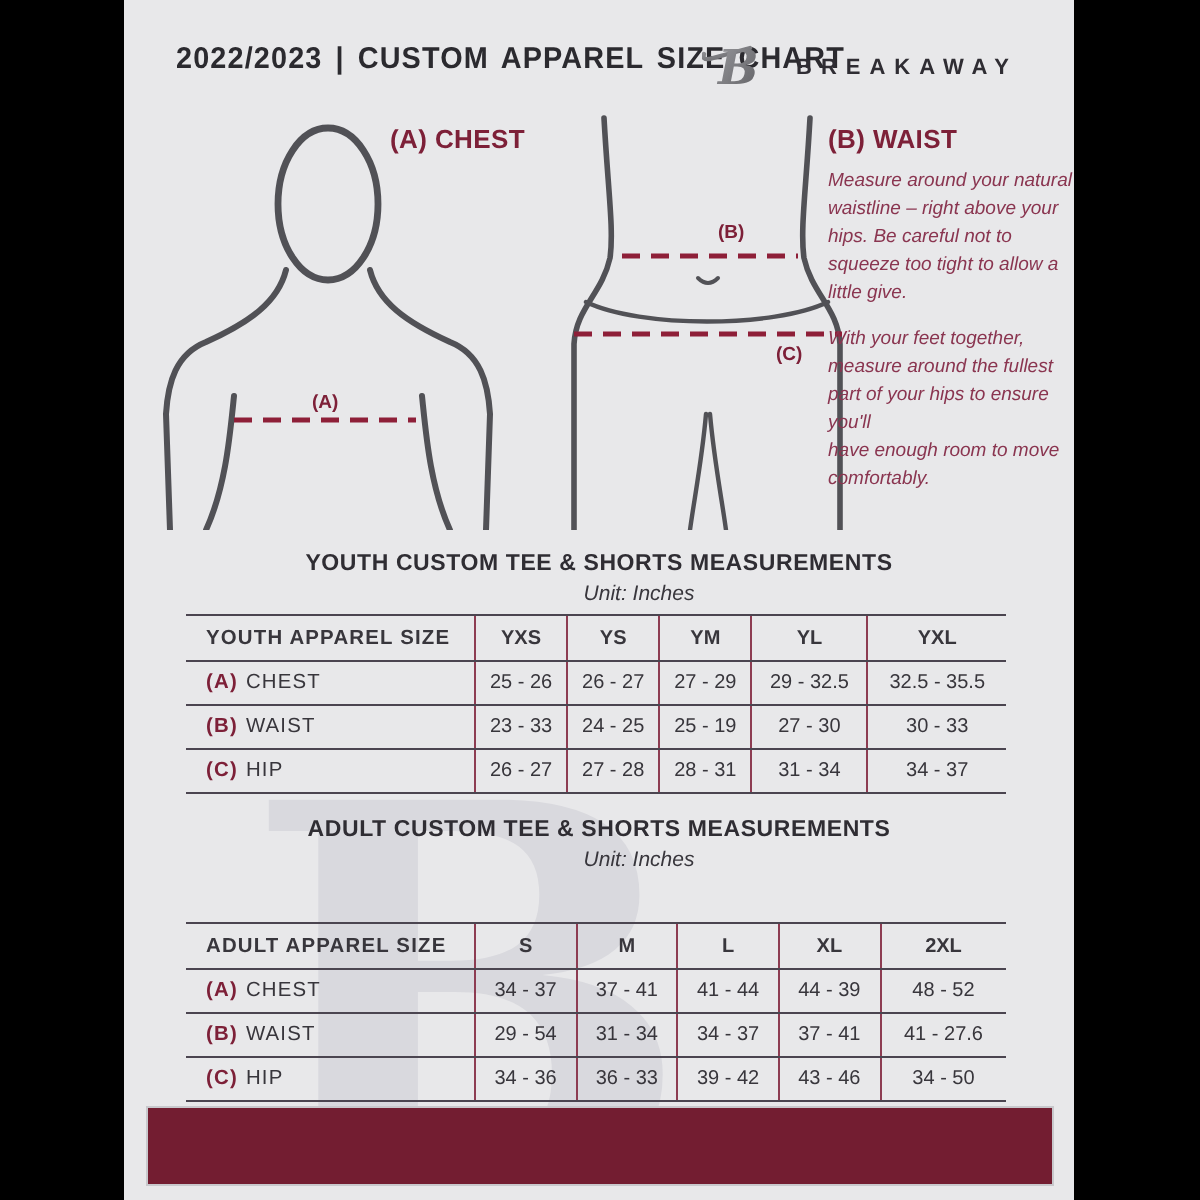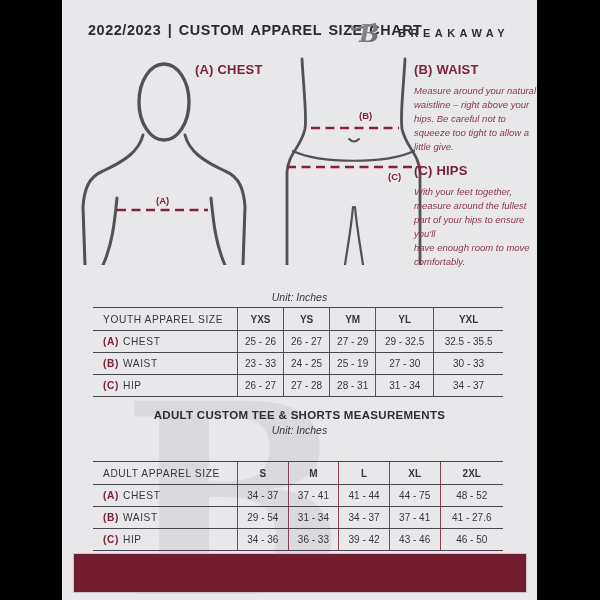--- a/index.html
+++ b/index.html
@@ -32,29 +32,29 @@
   .instr-a{left:133px;top:62px;}
   .instr-b{left:352px;top:62px;}
   .instr-c{left:352px;top:163px;}
   .diagram{position:absolute;z-index:1;}
   .diag-torso{left:10px;top:55px;}
   .diag-lower{left:216px;top:55px;}
   
   .sec-title{position:absolute;left:0;width:475px;text-align:center;font-size:11.5px;
     font-weight:bold;color:#2f2d33;letter-spacing:.3px;z-index:2;}
   .sec-unit{position:absolute;left:0;width:475px;text-align:center;font-size:10.5px;
-    font-style:italic;color:#38363c;z-index:2;}
+    font-style:italic;color:#38363c;z-index:2;padding-left:20px;}
   
   table.size{position:absolute;left:31px;width:410px;border-collapse:collapse;z-index:2;}
   table.size td{border-top:1.5px solid #4b4550;border-bottom:1.5px solid #4b4550;
     font-size:10px;color:#38363c;text-align:center;height:21px;padding:0;}
   table.size td+td{border-left:1.5px solid #8d3c52;}
   table.size td.lbl{width:134px;text-align:left;padding-left:10px;letter-spacing:.6px;font-size:10.2px;}
   table.size tr.hd td{font-weight:bold;height:22px;}
-  table.size tr.hd td.lbl{font-weight:normal;}
+  table.size tr.hd td.lbl{font-weight:bold;}
   .pfx{font-weight:bold;color:#7d2038;margin-right:4px;}
   
   .footer-bar{position:absolute;left:11px;top:553px;width:452px;height:38px;
     background:#731d31;border:1px solid #c8c8cc;z-index:2;}
 </style>
 </head>
 <body>
 
 <div class="flyer">
 
@@ -105,25 +105,25 @@
   </svg>
 
   <div class="instr instr-a">
     <h3>(A) CHEST</h3>
   </div>
   <div class="instr instr-b">
     <h3>(B) WAIST</h3>
     <p>Measure around your natural waistline – right above your hips. Be careful not to squeeze too tight to allow a little give.</p>
   </div>
   <div class="instr instr-c">
-    <h3>(C) HIPS</h3>
     <p>With your feet together, measure around the fullest part of your hips to ensure you'll
 have enough room to move comfortably.</p>
   </div>
 
+  <div class="sec-title" style="top:276px">YOUTH CUSTOM TEE &amp; SHORTS MEASUREMENTS</div>
   <div class="sec-unit" style="top:291px">Unit: Inches</div>
 
   <table class="size" style="top:307px">
     <tbody>
         <tr class="hd">
       <td class="lbl">YOUTH APPAREL SIZE</td>
       <td>YXS</td>
       <td>YS</td>
       <td>YM</td>
       <td>YL</td>
@@ -167,36 +167,36 @@
       <td>M</td>
       <td>L</td>
       <td>XL</td>
       <td>2XL</td>
     </tr>
     <tr>
       <td class="lbl"><span class="pfx">(A)</span><span>CHEST</span></td>
       <td>34 - 37</td>
       <td>37 - 41</td>
       <td>41 - 44</td>
-      <td>44 - 75</td>
+      <td>44 - 39</td>
       <td>48 - 52</td>
     </tr>
     <tr>
       <td class="lbl"><span class="pfx">(B)</span><span>WAIST</span></td>
       <td>29 - 54</td>
       <td>31 - 34</td>
       <td>34 - 37</td>
       <td>37 - 41</td>
       <td>41 - 27.6</td>
     </tr>
     <tr>
       <td class="lbl"><span class="pfx">(C)</span><span>HIP</span></td>
       <td>34 - 36</td>
       <td>36 - 33</td>
       <td>39 - 42</td>
       <td>43 - 46</td>
-      <td>46 - 50</td>
+      <td>34 - 50</td>
     </tr>
   </tbody>
     </table>
 
   <div class="footer-bar"></div>
 </div>
 
 </body></html>

